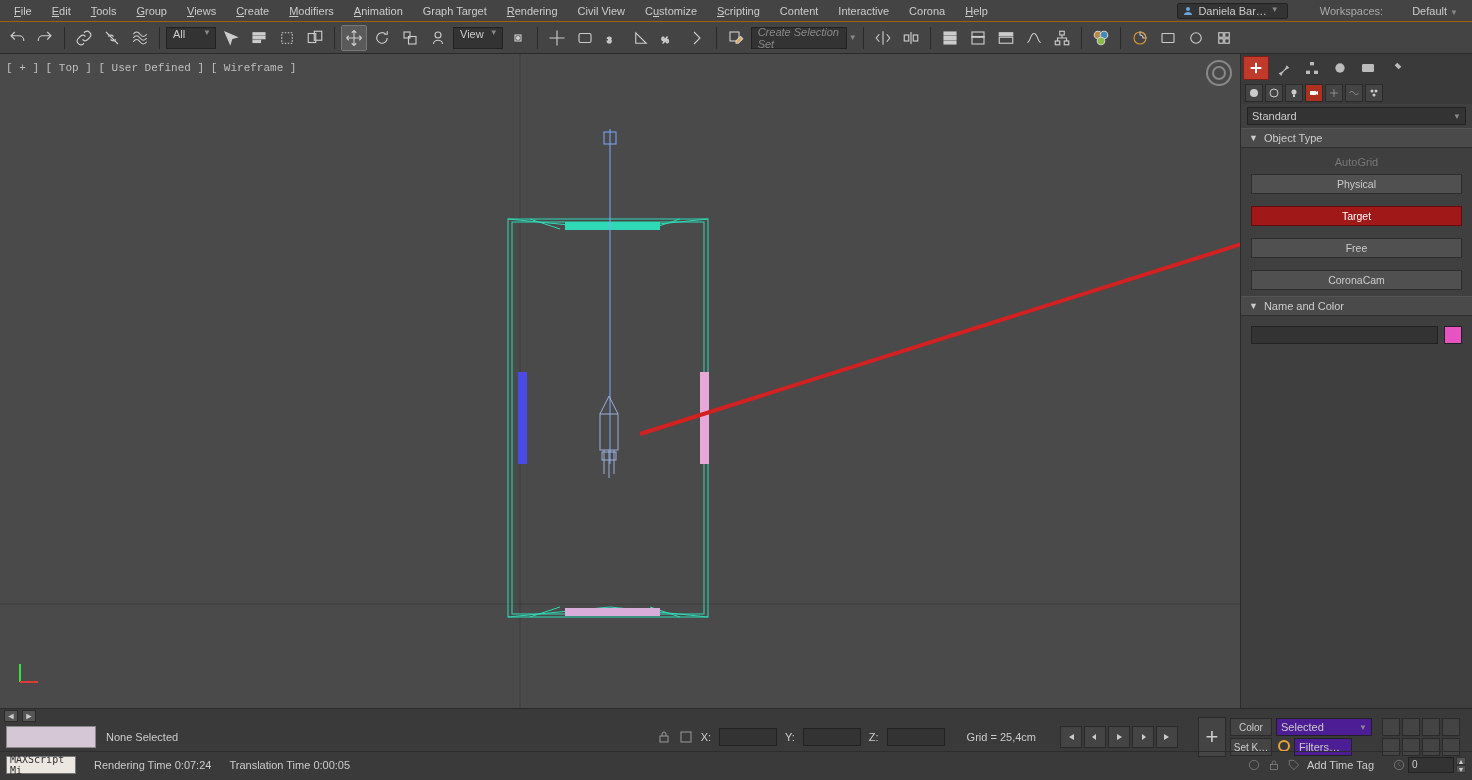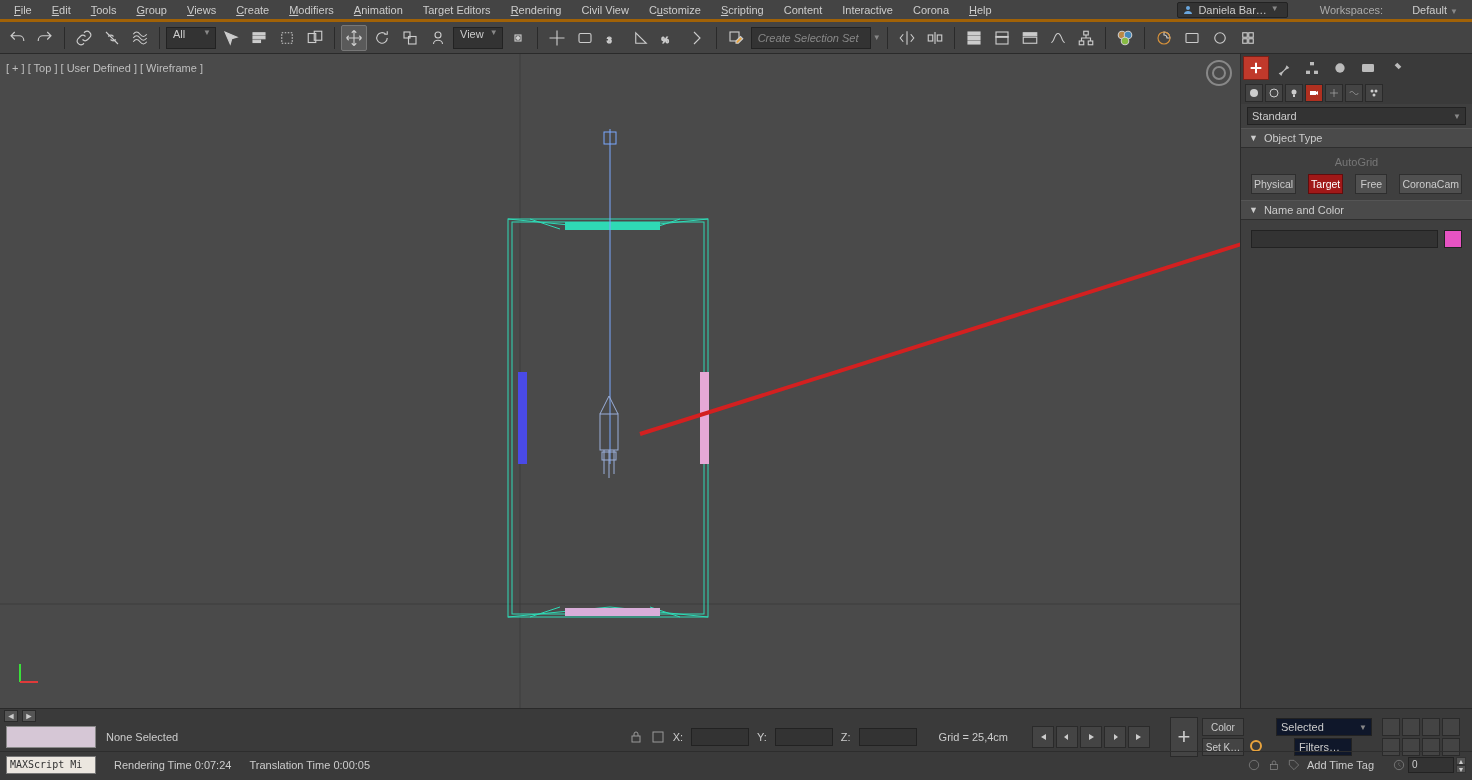--- a/index.html
+++ b/index.html
@@ -1,41 +1,41 @@
 <!DOCTYPE html>
 <html><head>
 <meta charset="utf-8">
 <style>
 * { margin: 0; padding: 0; box-sizing: border-box; font-family: "Segoe UI", Tahoma, sans-serif; font-size: 11px; }
 html, body { width: 1472px; height: 780px; background: #393939; color: #ccc; overflow: hidden; user-select: none; }
 
 
-.menubar { height: 22px; background: #444; display: flex; align-items: center; padding: 0 4px; border-bottom: 3px solid #a16207; }
+.menubar { height: 22px; background: #444; display: flex; align-items: center; padding: 0 4px; border-bottom: 1px solid #a16207; }
 .menubar .menu-item { padding: 3px 10px; cursor: pointer; }
 .menubar .menu-item u { text-decoration: underline; }
 .menubar .right { margin-left: auto; display: flex; align-items: center; gap: 8px; }
 .user-pill { background: #333; border: 1px solid #222; padding: 1px 8px 1px 4px; border-radius: 2px; display: flex; align-items: flex-start; gap: 4px;}
 .user-pill svg { width: 12px; height: 12px; }
 .ws-label { color: #aaa; margin-left: 24px; }
 .ws-value { color: #ccc; margin-right: 10px; margin-left: 21px;}
 .dropdown-arrow{font-size:8px;color:#888;}
 
 
 .main-toolbar { height: 32px; background: #444; display: flex; align-items: center; padding: 2px 4px; gap: 2px; border-bottom: 1px solid #2a2a2a;}
 .tbtn { width: 26px; height: 26px; display: flex; align-items: center; justify-content: center; border: 1px solid transparent; border-radius: 2px; cursor:pointer;}
 .tbtn svg { width: 18px; height: 18px; stroke: #ccc; fill: none; stroke-width: 1.5;}
 .tsep { width: 1px; height: 22px; background: #2a2a2a; margin: 0 4px;}
 .tdrop { height: 22px; background: #333; border: 1px solid #222; color: #ccc; padding: 0 18px 0 6px; position: relative; display:flex; min-width:50px;}
 .tdrop .arr{position:absolute;right:4px;font-size:8px;color:#888;}
-.tinput { height: 22px; background: #333; border: 1px solid #222; color: #888; padding: 0 6px; font-style:italic; width: 120px; display:flex;align-items:center;}
+.tinput { height: 22px; background: #333; border: 1px solid #222; color: #888; padding: 0 6px; font-style:italic; width: 96px; display:flex;align-items:center;}
 
 
 .workspace { position: absolute; top: 54px; left: 0; right: 0; bottom: 72px; display: flex; }
 .viewport-area { flex: 1; position: relative; background: #4a4a4a; }
-.viewport-label { position: absolute; top: 8px; left: 6px; color: #bfbfbf; font-size: 11px;}
+.viewport-label { position: absolute; top: 8px; left: 6px; color: #bfbfbf; font-size: 11px; font-family: Liberation Mono, monospace;}
 .view-toggle{position:absolute;top:6px;right:8px;width:26px;height:26px;border:2px solid #888;border-radius:50%;display:flex;align-items:center;justify-content:center;}
 .view-toggle::before{content:"";width:10px;height:10px;border:2px solid #888;border-radius:50%;}
 .axis-gizmo{position:absolute;left:14px;bottom:20px;width:30px;height:30px;}
 
 .vp-svg{position:absolute;inset:0;width:100%;height:100%;}
 
 
 .cmd-panel { width: 232px; background: #3f3f3f; border-left: 1px solid #2b2b2b; display: flex; flex-direction: column; }
 .cmd-tabs { display: flex; height: 28px; background: #3a3a3a; align-items:center; padding:0 2px; gap:2px;}
 .cmd-tab { width: 26px; height: 24px; display:flex;align-items:center;justify-content:center;border:1px solid transparent;}
@@ -46,21 +46,21 @@
 .cat-btn{width:18px;height:18px;border:1px solid #2a2a2a;background:#444;display:flex;align-items:center;justify-content:center;}
 .cat-btn.active{background:#b03020;}
 .cat-btn svg{width:12px;height:12px;fill:#ccc;}
 .drop-row{padding:3px 6px;}
 .drop-row .sel{background:#333;border:1px solid #222;height:18px;display:flex;align-items:center;padding:0 4px;justify-content:space-between;}
 
 .rollout-head{background:#4a4a4a;border-top:1px solid #555;border-bottom:1px solid #2e2e2e;padding:3px 8px;display:flex;align-items:center;gap:6px;}
 .rollout-head .tw{font-size:9px;}
 .rollout-body{padding:6px 10px;}
 .autogrid{color:#777;text-align:center;padding:2px 0 6px;}
-.btn-grid{display:grid;grid-template-columns:1fr 1fr 1fr 1fr;gap:12px;}
+.btn-grid{display:grid;grid-template-columns:1fr;gap:12px;}
 .type-btn{background:#505050;border:1px solid #2e2e2e;text-align:center;padding:3px 2px;cursor:pointer;font-size:10.5px;}
 .type-btn.active{background:#a01818;border-color:#600d0d;color:#fff;}
 .name-row{display:flex;gap:6px;align-items:center;margin-top:4px;}
 .name-row .field{flex:1;height:18px;background:#333;border:1px solid #222;}
 .swatch{width:18px;height:18px;background:#e753c3;border:1px solid #222;}
 
 
 .bottom{position:absolute;left:0;right:0;bottom:0;height:72px;background:#3a3a3a;border-top:1px solid #2a2a2a;display:flex;flex-direction:column;}
 .timeline{height:14px;display:flex;align-items:center;padding:0 4px;gap:4px;}
 .timeline .scrub{flex:1;height:12px;background:#4a4a4a;border:1px solid #2a2a2a;position:relative;overflow:hidden;}
@@ -71,43 +71,43 @@
 .coords{display:flex;gap:8px;margin-left:auto;align-items:center;}
 .coords span.coord-label{color:#ccc;}
 .coords .val{background:#333;border:1px solid #222;height:18px;min-width:58px;padding:0 4px;color:#777;display:flex;align-items:center;}
 .playback{display:flex;gap:2px;align-items:center;margin-left:14px;}
 .playback .pb{width:22px;height:22px;display:flex;align-items:center;justify-content:center;border:1px solid #2a2a2a;background:#444;}
 .playback .pb svg{width:12px;height:12px;fill:#ccc;}
 .key-area{display:flex;gap:4px;align-items:center;margin-left:10px;}
 .big-plus{width:28px;height:40px;background:#444;border:1px solid #2a2a2a;display:flex;align-items:center;justify-content:center;font-size:22px;color:#ccc;}
 .stack-btns{display:flex;flex-direction:column;gap:2px;}
 .mini-btn{width:42px;height:18px;background:#444;border:1px solid #2a2a2a;font-size:10px;display:flex;align-items:center;justify-content:center;}
-.sel-drop{background:#0f172a;border:1px solid #222;height:18px;width:96px;padding:0 4px;display:flex;align-items:center;justify-content:space-between;margin-left:28px;}
+.sel-drop{background:#4c1d95;border:1px solid #222;height:18px;width:96px;padding:0 4px;display:flex;align-items:center;justify-content:space-between;}
 .nav-cluster{display:flex;gap:2px;margin-left:6px;flex-wrap:wrap;width:84px;}
 .nav-cluster .nb{width:18px;height:18px;background:#444;border:1px solid #2a2a2a;}
 .status2{height:26px;display:flex;align-items:center;padding:0 6px;gap:18px;border-top:1px solid #2d2d2d;}
-.mxs{width:90px;height:18px;background:#ece7e0;border:1px solid #777;color:#333;font-family:monospace;font-size:10px;padding:0 3px;display:flex;align-items:center;}
+.mxs{width:70px;height:18px;background:#ece7e0;border:1px solid #777;color:#333;font-family:monospace;font-size:10px;padding:0 3px;display:flex;align-items:center;}
 .spin-group{display:flex;align-items:center;gap:2px;}
 .spin-field{background:#333;border:1px solid #222;height:16px;width:46px;color:#ccc;padding:0 3px;display:flex;align-items:center;font-size:10px;}
 .tag-area{display:flex;align-items:center;gap:6px;}
 .lock-icn,.tag-icn{width:14px;height:14px;}
 </style>
 </head>
 <body>
 
 <div class="menubar">
   <div class="menu-item"><u>F</u>ile</div>
   <div class="menu-item"><u>E</u>dit</div>
   <div class="menu-item"><u>T</u>ools</div>
   <div class="menu-item"><u>G</u>roup</div>
   <div class="menu-item"><u>V</u>iews</div>
   <div class="menu-item"><u>C</u>reate</div>
   <div class="menu-item"><u>M</u>odifiers</div>
   <div class="menu-item"><u>A</u>nimation</div>
-  <div class="menu-item">Target Editors</div>
+  <div class="menu-item">Graph Target</div>
   <div class="menu-item"><u>R</u>endering</div>
   <div class="menu-item">Civil View</div>
   <div class="menu-item">C<u>u</u>stomize</div>
   <div class="menu-item"><u>S</u>cripting</div>
   <div class="menu-item">Content</div>
   <div class="menu-item">Interactive</div>
   <div class="menu-item">Corona</div>
   <div class="menu-item"><u>H</u>elp</div>
   <div class="right">
     <div class="user-pill">

